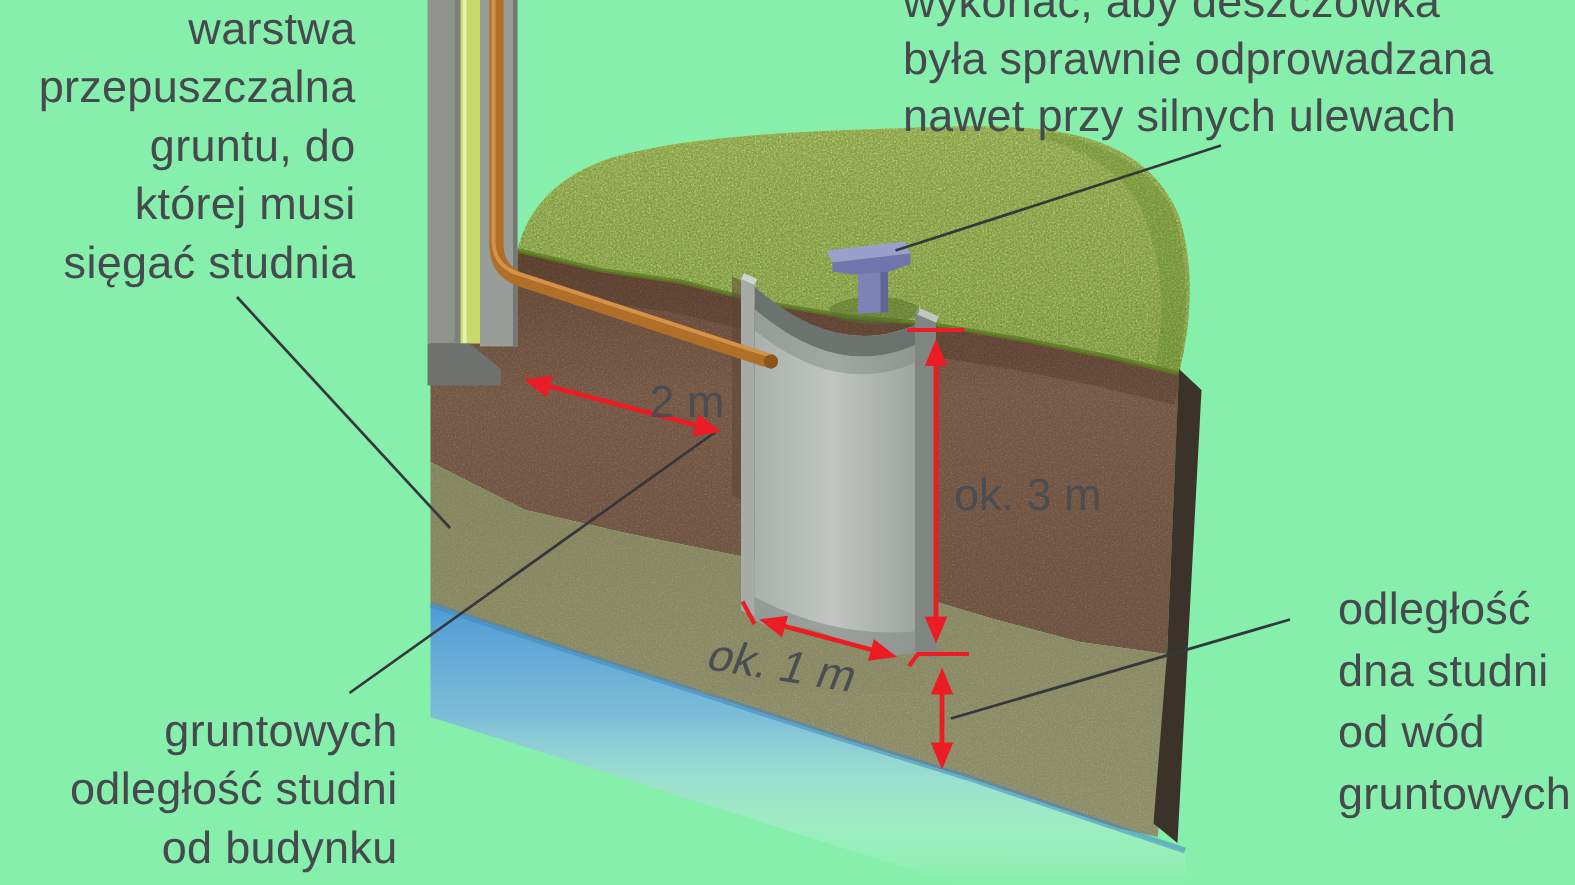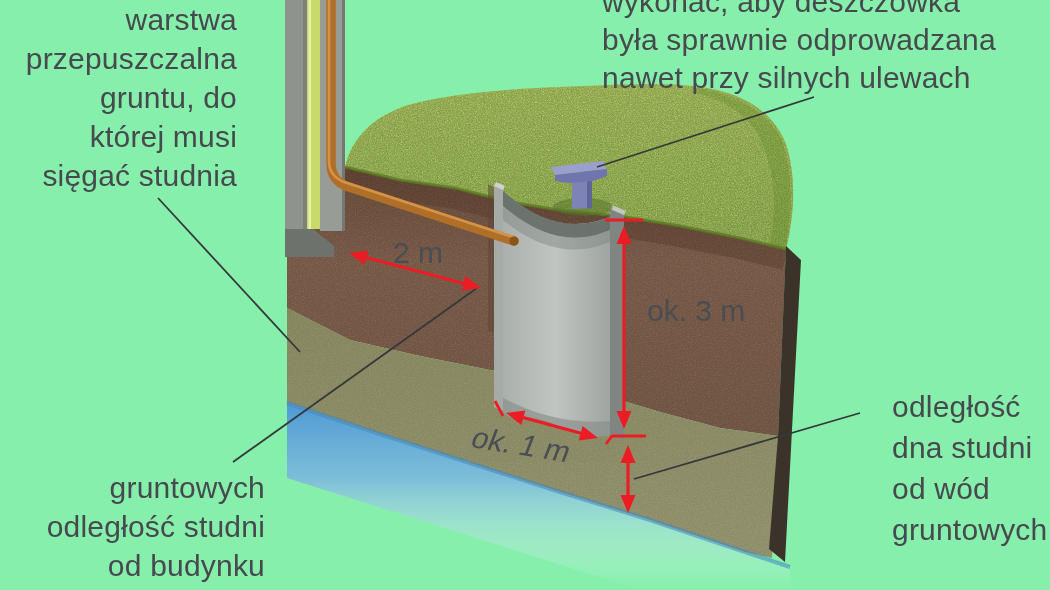--- a/index.html
+++ b/index.html
@@ -174,20 +174,20 @@
 
 <div class="lbl right" id="lbl-min-distance" style="left:18px;top:468px;width:247px;">gruntowych
 odległość studni
 od budynku</div>
 
 <div class="lbl" id="lbl-groundwater" style="left:892px;top:386px;width:180px;">odległość
 dna studni
 od wód
 gruntowych</div>
 
-<div class="dim" id="dim-2m" style="left:393px;top:236px;width:90px;text-align:left;">2 m</div>
+<div class="dim" id="dim-2m" style="left:393px;top:252px;width:90px;text-align:right;">2 m</div>
 
-<div class="dim" id="dim-3m" style="left:636px;top:294px;margin-left:11px;">ok. 3 m</div>
+<div class="dim" id="dim-3m" style="left:636px;top:314px;">ok. 3 m</div>
 
 <div class="dim" id="dim-1m" style="left:479px;top:421px;">ok. 1 m</div>
 
 
 </div>
 
 </body></html>

